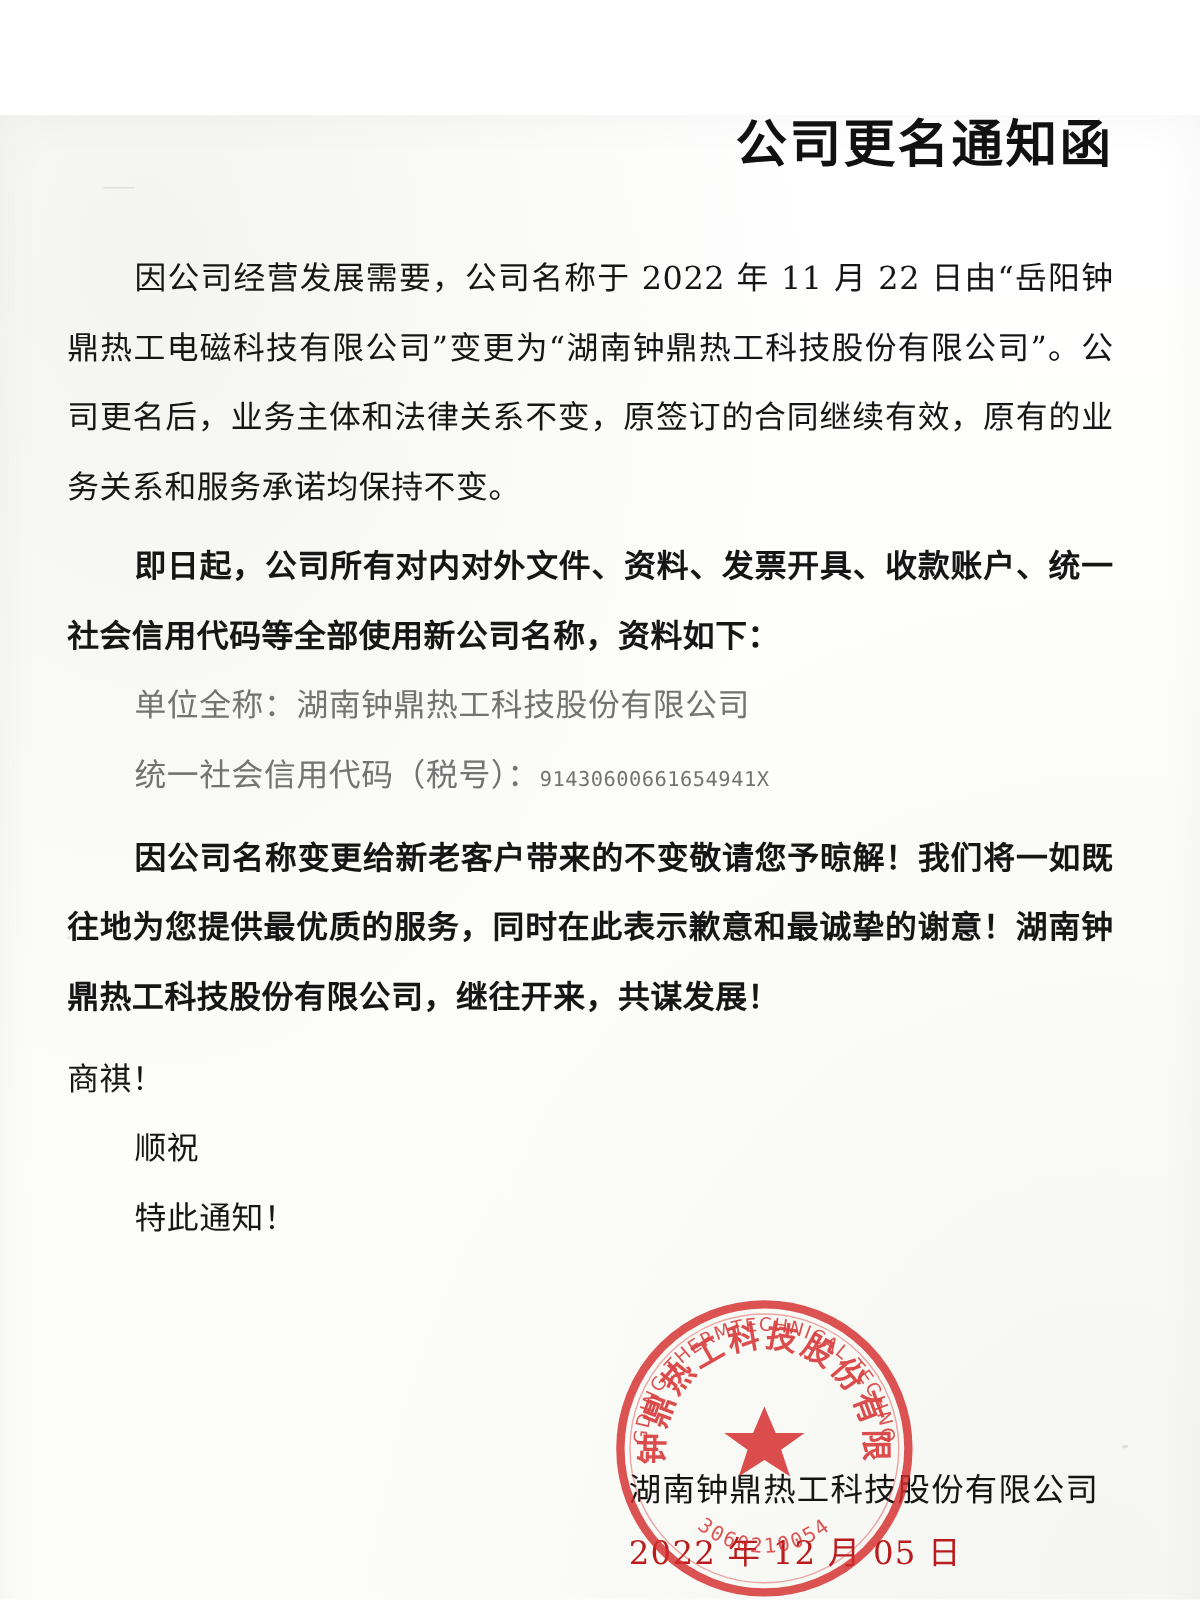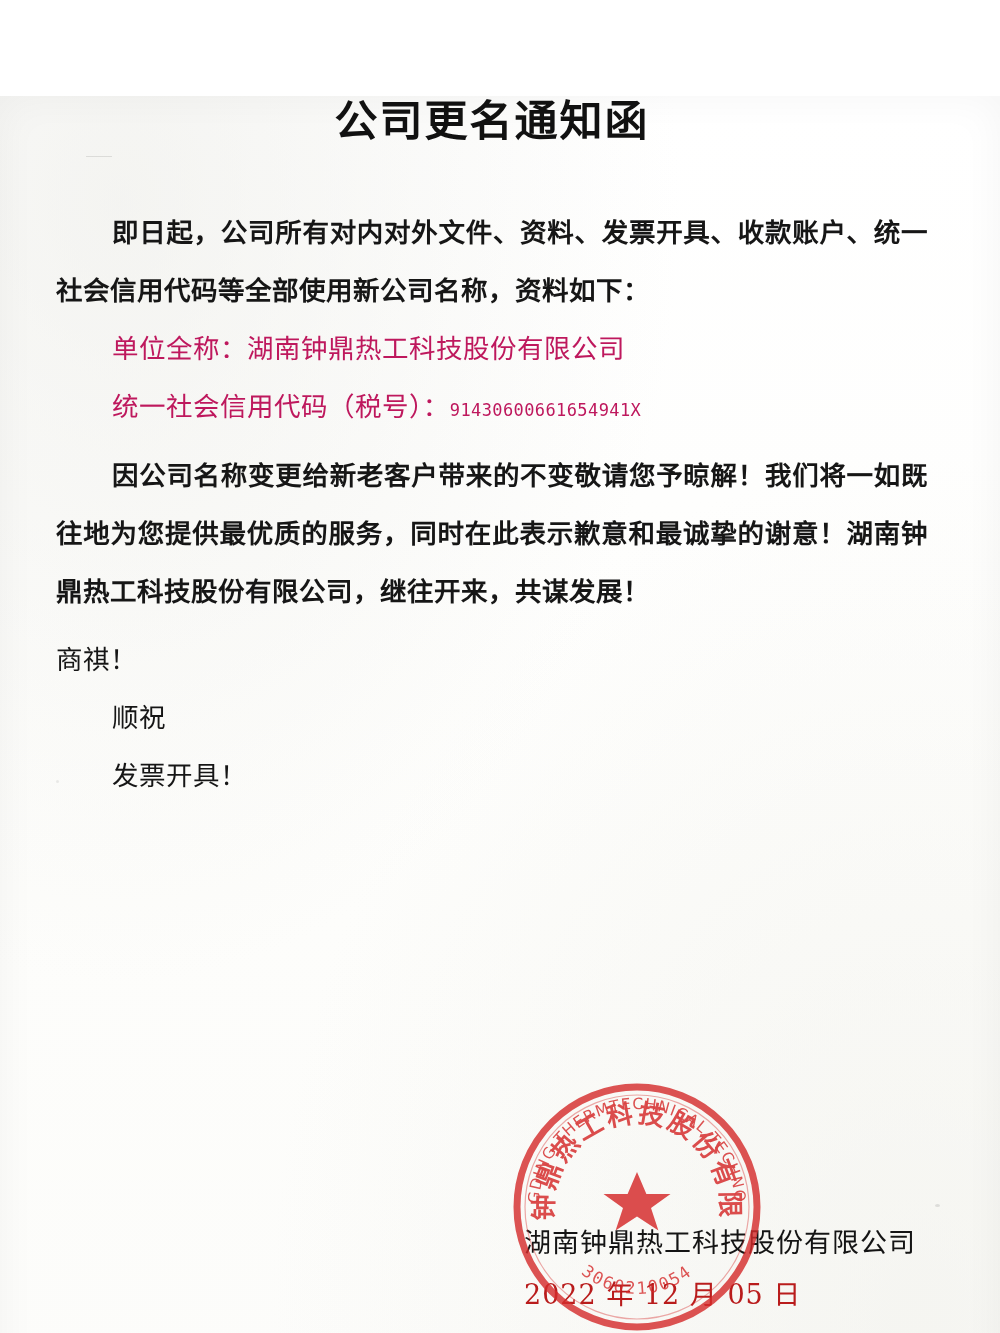--- a/index.html
+++ b/index.html
@@ -59,21 +59,21 @@
     background: rgba(0,0,0,0.07);
   }
 
   .content {
     position: relative;
     padding: 0 72px 0 56px;
     z-index: 2;
   }
 
   .doc-title {
-    text-align: center;
+    text-align: right;
     font-size: 43px;
     font-weight: 700;
     letter-spacing: 2px;
     margin: 96px 0 0 0;
     line-height: 1.2;
     color: #111;
     font-family: "DejaVu Serif", "Liberation Serif", serif;
   }
 
   .body-block {
@@ -96,21 +96,21 @@
     margin-top: 8px;
     font-weight: bold;
   }
 
   .info-line {
     font-size: 26.5px;
     line-height: 58px;
     letter-spacing: 0.5px;
     text-indent: 56px;
     margin: 0;
-    color: #be185d;
+    color: #737373;
   }
   .code-val {
     font-family: "DejaVu Sans Mono", "Liberation Mono", monospace;
     font-size: 17px;
     letter-spacing: 0.4px;
   }
 
   .closing {
     margin-top: 10px;
   }
@@ -167,37 +167,38 @@
   <div class="fold-mark"></div>
   <div class="speck1"></div>
   <div class="speck2"></div>
 
   <div class="content">
 
     <h1 class="doc-title">公司更名通知函</h1>
 
     <div class="body-block">
 
+      <p class="para indent">因公司经营发展需要，公司名称于 2022 年 11 月 22 日由“岳阳钟鼎热工电磁科技有限公司”变更为“湖南钟鼎热工科技股份有限公司”。公司更名后，业务主体和法律关系不变，原签订的合同继续有效，原有的业务关系和服务承诺均保持不变。</p>
 
       <p class="para indent gap">即日起，公司所有对内对外文件、资料、发票开具、收款账户、统一社会信用代码等全部使用新公司名称，资料如下：</p>
 
       <p class="info-line">
         <span>单位全称：</span><span>湖南钟鼎热工科技股份有限公司</span>
       </p>
 
       <p class="info-line">
         <span>统一社会信用代码（税号）：</span><span class="code-val">91430600661654941X</span>
       </p>
 
       <p class="para indent gap">因公司名称变更给新老客户带来的不变敬请您予晾解！我们将一如既往地为您提供最优质的服务，同时在此表示歉意和最诚挚的谢意！湖南钟鼎热工科技股份有限公司，继往开来，共谋发展！</p>
 
       <div class="closing">
         <p class="para line-flush">商祺！</p>
         <p class="para line-indent">顺祝</p>
-        <p class="para line-indent">发票开具！</p>
+        <p class="para line-indent">特此通知！</p>
       </div>
 
     </div>
   </div>
 
   <div class="seal">
     <svg viewBox="0 0 258 258" width="258" height="258" xmlns="http://www.w3.org/2000/svg">
       <defs>
         <path id="arcOuter" d="M 129,129 m -106,0 a 106,106 0 1,1 212,0" transform="rotate(0 129 129)" fill="none"></path>
         <path id="arcTopEn" d="M 31,129 A 98,98 0 0 1 227,129" fill="none"></path>

